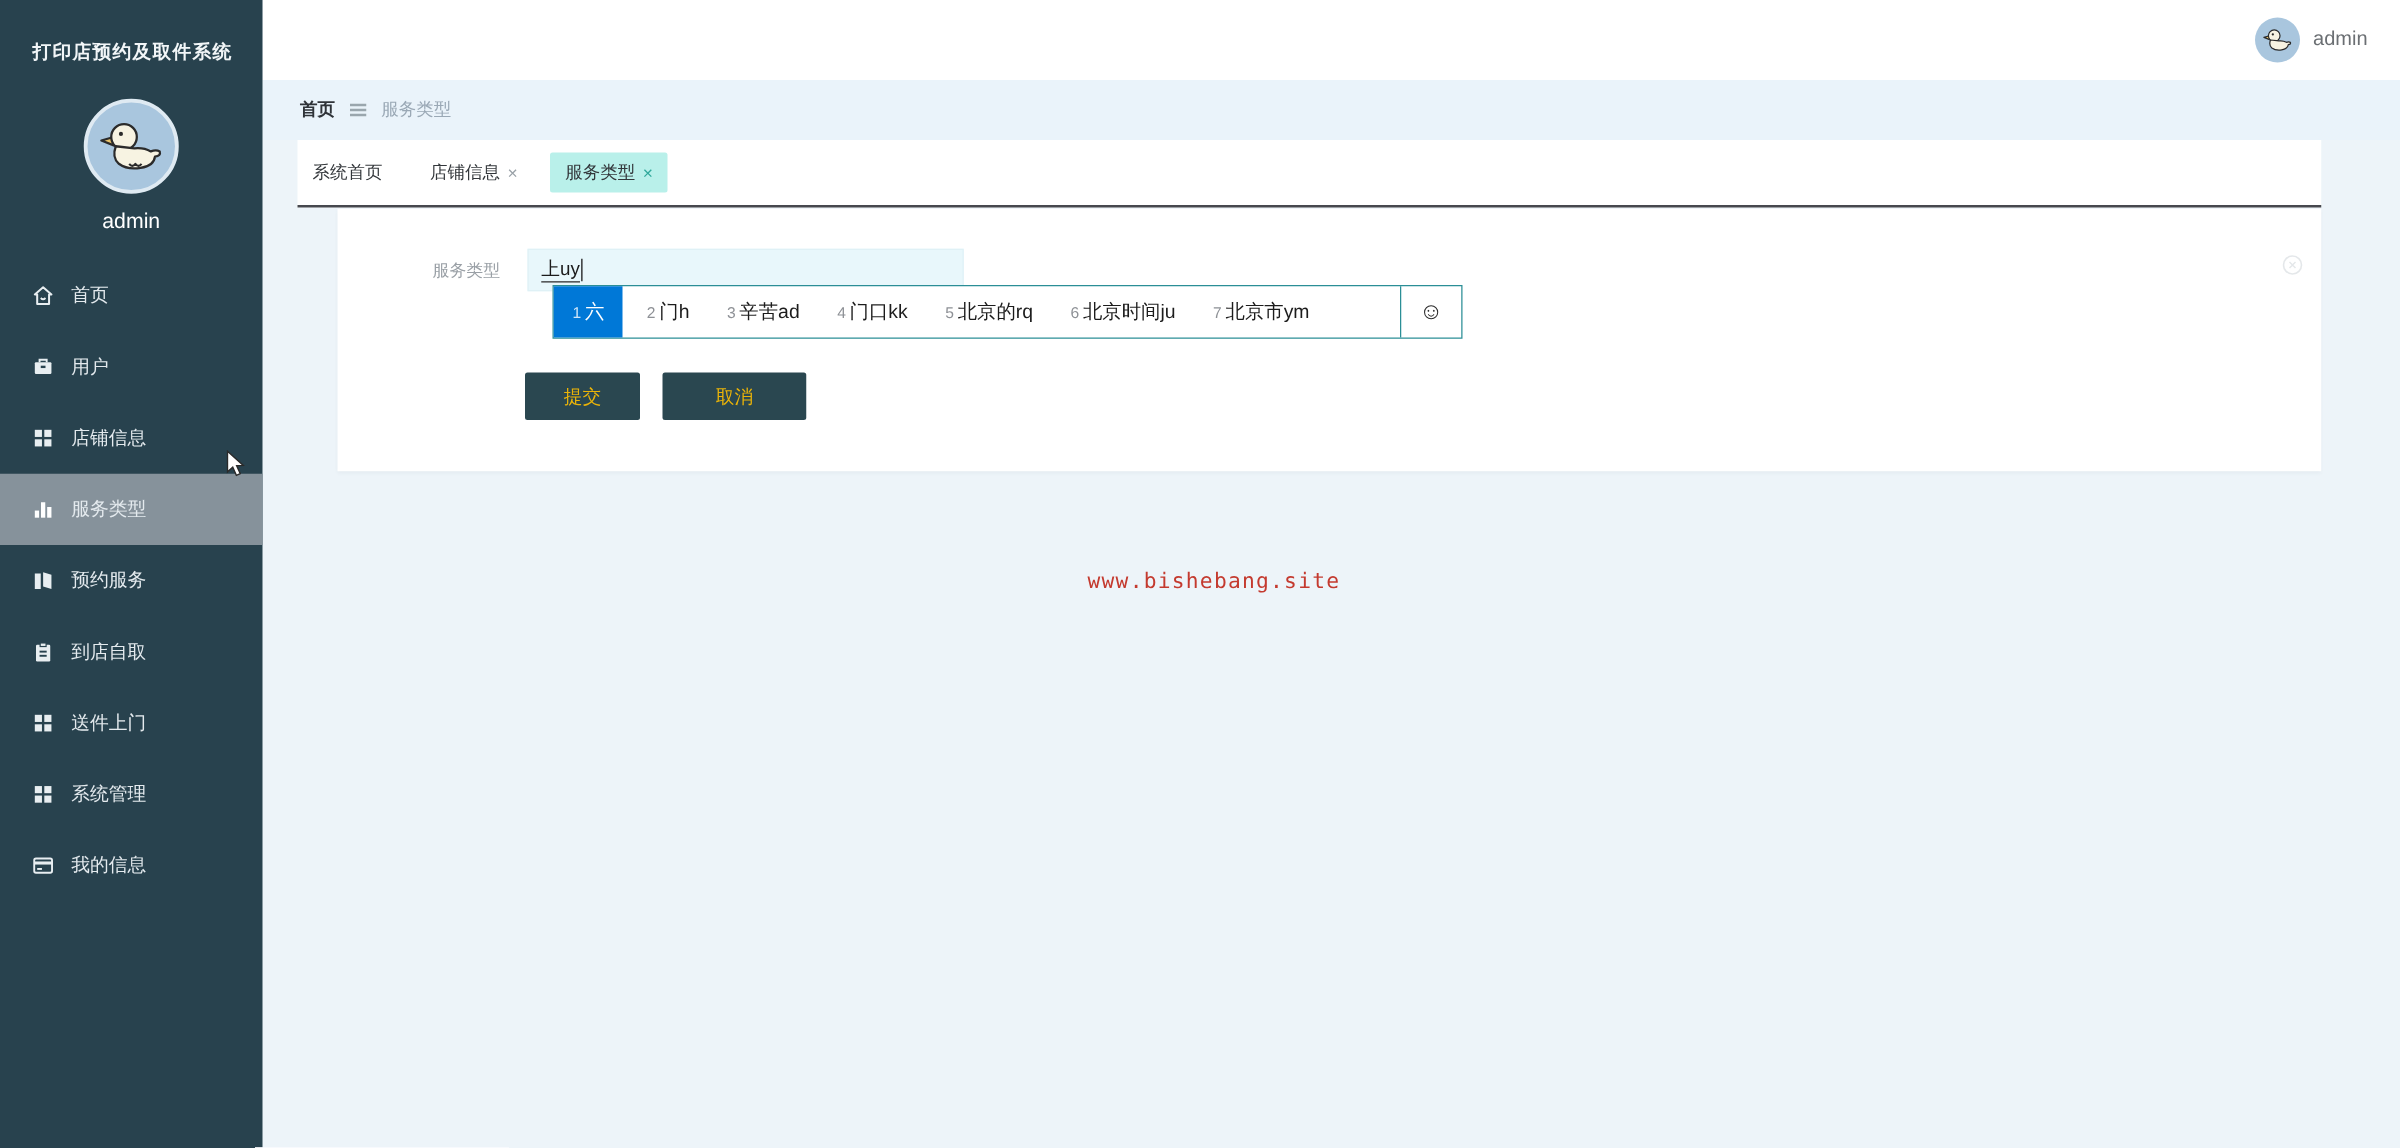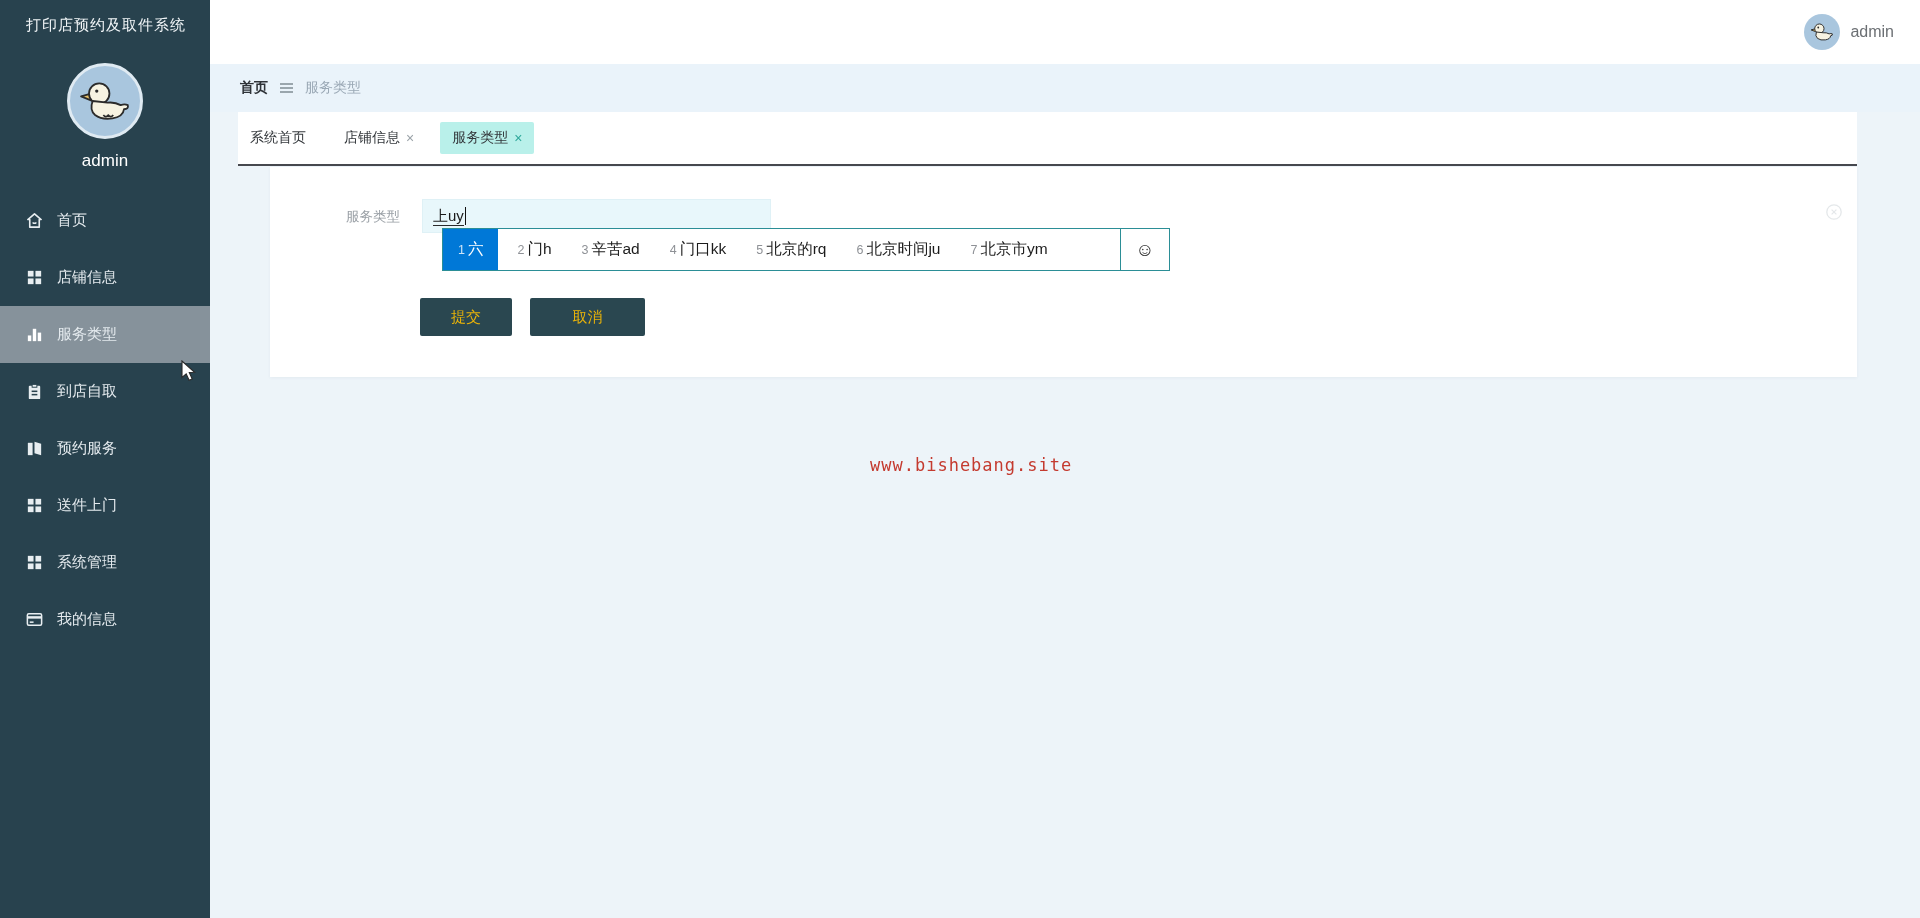--- a/index.html
+++ b/index.html
@@ -1,21 +1,21 @@
 <!DOCTYPE html>
 <html><head>
 <meta charset="utf-8">
 <style>
   * { margin:0; padding:0; box-sizing:border-box; }
   html,body { width:1920px; height:918px; font-family:"Liberation Sans", sans-serif; background:#fff; }
   .root { position:relative; width:1920px; height:918px; overflow:hidden; background:#edf4f9; }
 
   
   .sidebar { position:absolute; left:0; top:0; width:210px; height:918px; background:#28424e; z-index:5; }
-  .sidebar-title { padding:16px 0 0 26px; color:#f2f6f8; font-size:15px; font-weight:normal; letter-spacing:1px; }
+  .sidebar-title { padding:32px 0 0 26px; color:#f2f6f8; font-size:15px; font-weight:bold; letter-spacing:1px; }
   .avatar-big { width:76px; height:76px; border-radius:50%; background:#a9c6de; border:3px solid #dfeaf2; margin:28px auto 0; display:flex; align-items:center; justify-content:center; overflow:hidden; }
   .sidebar-admin { margin-top:12px; text-align:center; color:#fff; font-size:17px; }
   .menu { margin-top:21px; }
   .menu-item { height:57px; display:flex; align-items:center; padding-left:25px; cursor:pointer; color:#e4eaee; font-size:15px; }
   .menu-item .mi-icon { width:19px; height:19px; margin-right:13px; display:flex; align-items:center; justify-content:center; }
   .menu-item.active { background:#86929b; }
   .mi-icon svg { display:block; }
 
   
   .main { position:absolute; left:210px; top:0; width:1710px; height:918px; background:#edf4f9; }
@@ -94,20 +94,30 @@
           <svg width="19" height="19" viewBox="0 0 20 20">
               <path d="M10 3 L3 9 L5 9 L5 17 L15 17 L15 9 L17 9 Z" fill="none" stroke="#e8eef1" stroke-width="1.7" stroke-linejoin="round"></path>
               <path d="M8 12 q2 2 4 0" fill="none" stroke="#e8eef1" stroke-width="1.5"></path>
             </svg>
         </span>
         <span>首页</span>
       </div>
       <div class="menu-item">
         <span class="mi-icon">
           <svg width="19" height="19" viewBox="0 0 20 20">
+              <path d="M7 6 v-2 h6 v2" fill="none" stroke="#e8eef1" stroke-width="1.6"></path>
+              <rect x="3" y="6" width="14" height="10" fill="#e8eef1" rx="1"></rect>
+              <rect x="8" y="9" width="4" height="2" fill="#28424e"></rect>
+            </svg>
+        </span>
+        <span>用户</span>
+      </div>
+      <div class="menu-item">
+        <span class="mi-icon">
+          <svg width="19" height="19" viewBox="0 0 20 20">
               <rect x="3" y="3" width="6" height="6" fill="#e8eef1"></rect>
               <rect x="11" y="3" width="6" height="6" fill="#e8eef1"></rect>
               <rect x="3" y="11" width="6" height="6" fill="#e8eef1"></rect>
               <rect x="11" y="11" width="6" height="6" fill="#e8eef1"></rect>
             </svg>
         </span>
         <span>店铺信息</span>
       </div>
       <div class="menu-item active">
         <span class="mi-icon">
@@ -115,36 +125,36 @@
               <rect x="3" y="11" width="3.6" height="6" fill="#ffffff"></rect>
               <rect x="8.2" y="4" width="3.6" height="13" fill="#ffffff"></rect>
               <rect x="13.4" y="8" width="3.6" height="9" fill="#ffffff"></rect>
             </svg>
         </span>
         <span>服务类型</span>
       </div>
       <div class="menu-item">
         <span class="mi-icon">
           <svg width="19" height="19" viewBox="0 0 20 20">
+              <path d="M3 4 h5 v13 h-5 z" fill="#e8eef1"></path>
+              <path d="M10 3 l7 2 v12 l-7 -2 z" fill="#e8eef1"></path>
+            </svg>
+        </span>
+        <span>预约服务</span>
+      </div>
+      <div class="menu-item">
+        <span class="mi-icon">
+          <svg width="19" height="19" viewBox="0 0 20 20">
               <rect x="4" y="4" width="12" height="14" fill="#e8eef1" rx="1"></rect>
               <rect x="7.5" y="2.5" width="5" height="3" fill="#e8eef1" stroke="#28424e" stroke-width="1"></rect>
               <rect x="7" y="9" width="6" height="1.6" fill="#28424e"></rect>
               <rect x="7" y="12.5" width="6" height="1.6" fill="#28424e"></rect>
             </svg>
         </span>
         <span>到店自取</span>
-      </div>
-      <div class="menu-item">
-        <span class="mi-icon">
-          <svg width="19" height="19" viewBox="0 0 20 20">
-              <path d="M3 4 h5 v13 h-5 z" fill="#e8eef1"></path>
-              <path d="M10 3 l7 2 v12 l-7 -2 z" fill="#e8eef1"></path>
-            </svg>
-        </span>
-        <span>预约服务</span>
       </div>
       <div class="menu-item">
         <span class="mi-icon">
           <svg width="19" height="19" viewBox="0 0 20 20">
               <rect x="3" y="3" width="6" height="6" fill="#e8eef1"></rect>
               <rect x="11" y="3" width="6" height="6" fill="#e8eef1"></rect>
               <rect x="3" y="11" width="6" height="6" fill="#e8eef1"></rect>
               <rect x="11" y="11" width="6" height="6" fill="#e8eef1"></rect>
             </svg>
         </span>

